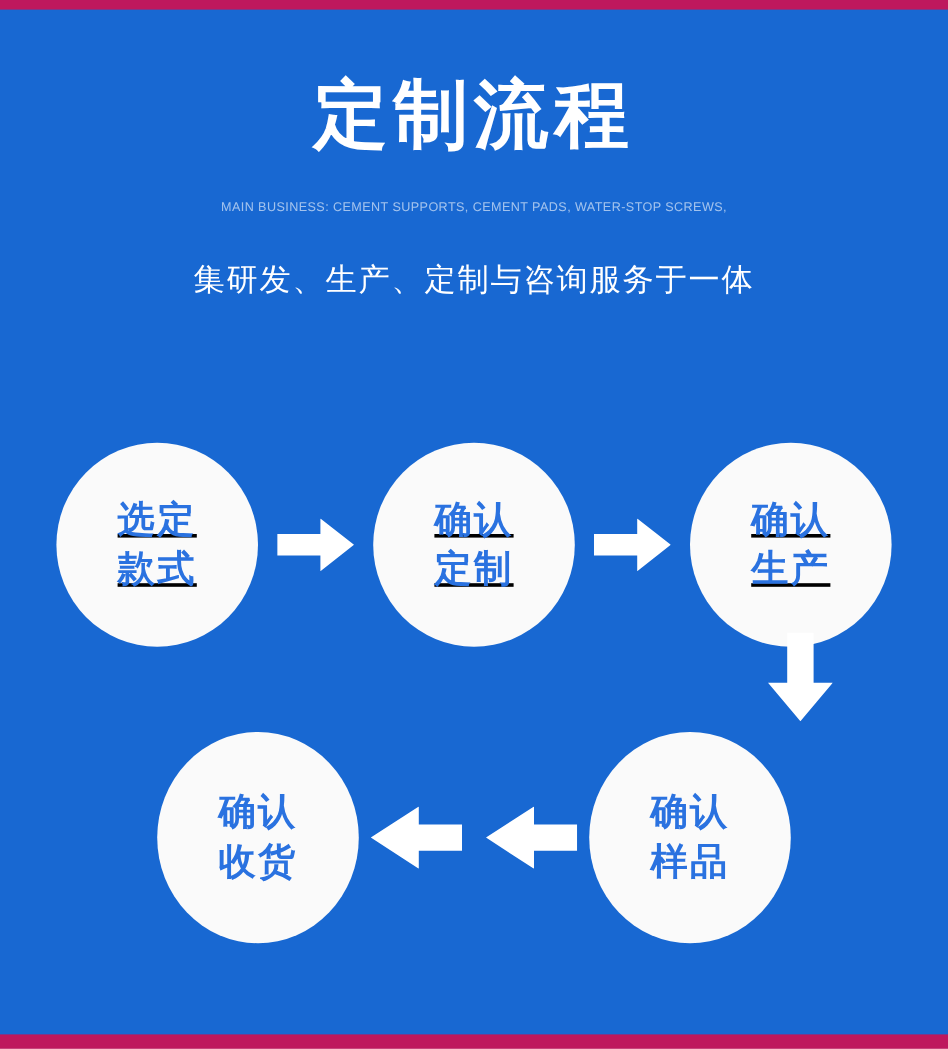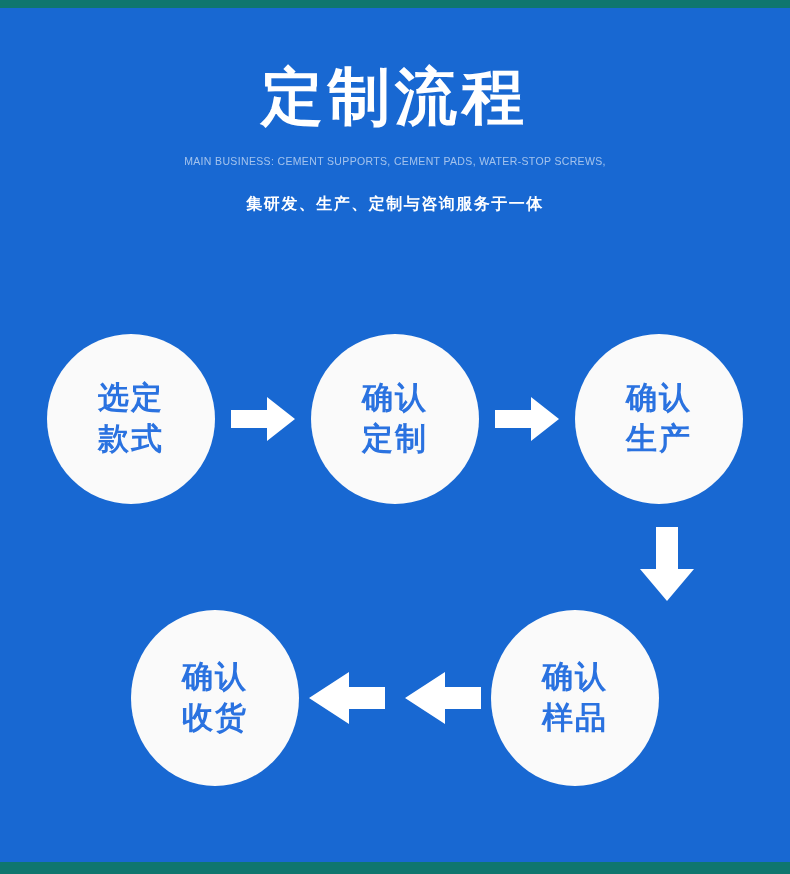--- a/index.html
+++ b/index.html
@@ -12,21 +12,21 @@
     height: 874px;
     overflow: hidden;
     font-family: "Liberation Sans", "DejaVu Sans", sans-serif;
   }
 
   
   #poster {
     position: relative;
     width: 790px;
     height: 874px;
-    background: #0f766e;
+    background: #be185d;
     box-sizing: border-box;
   }
   #bg-panel {
     position: absolute;
     left: 0;
     top: 8px;
     width: 790px;
     height: 854px;
     background: #1868d2;
   }
@@ -42,52 +42,52 @@
   #main-title {
     margin: 0;
     padding-top: 56px;
     font-size: 62px;
     line-height: 1.08;
     font-weight: 700;
     color: #ffffff;
     letter-spacing: 5px;
   }
   #eng-sub {
-    margin: 0;
+    margin: 12px;
     padding-top: 22px;
     font-size: 10.5px;
     line-height: 1.62;
     font-weight: 400;
     letter-spacing: 0.35px;
     color: rgba(255,255,255,0.60);
   }
   #eng-sub .eng-line {
     display: block;
     white-space: nowrap;
   }
   #cn-sub {
     margin: 0;
     padding-top: 24px;
-    font-size: 16px;
+    font-size: 26px;
     line-height: 1.2;
-    font-weight: 700;
+    font-weight: 400;
     letter-spacing: 1.5px;
     color: #ffffff;
   }
 
   
   .flow-row {
     position: absolute;
     left: 0;
     width: 790px;
     display: flex;
     align-items: center;
     justify-content: center;
   }
-  #row-top    { top: 334px; height: 170px; }
+  #row-top    { top: 369px; height: 170px; text-decoration: underline; }
   #row-bottom { top: 610px; height: 176px; }
 
   .node {
     width: 168px;
     height: 170px;
     border-radius: 50%;
     background: #fafafa;
     display: flex;
     flex-direction: column;
     align-items: center;

